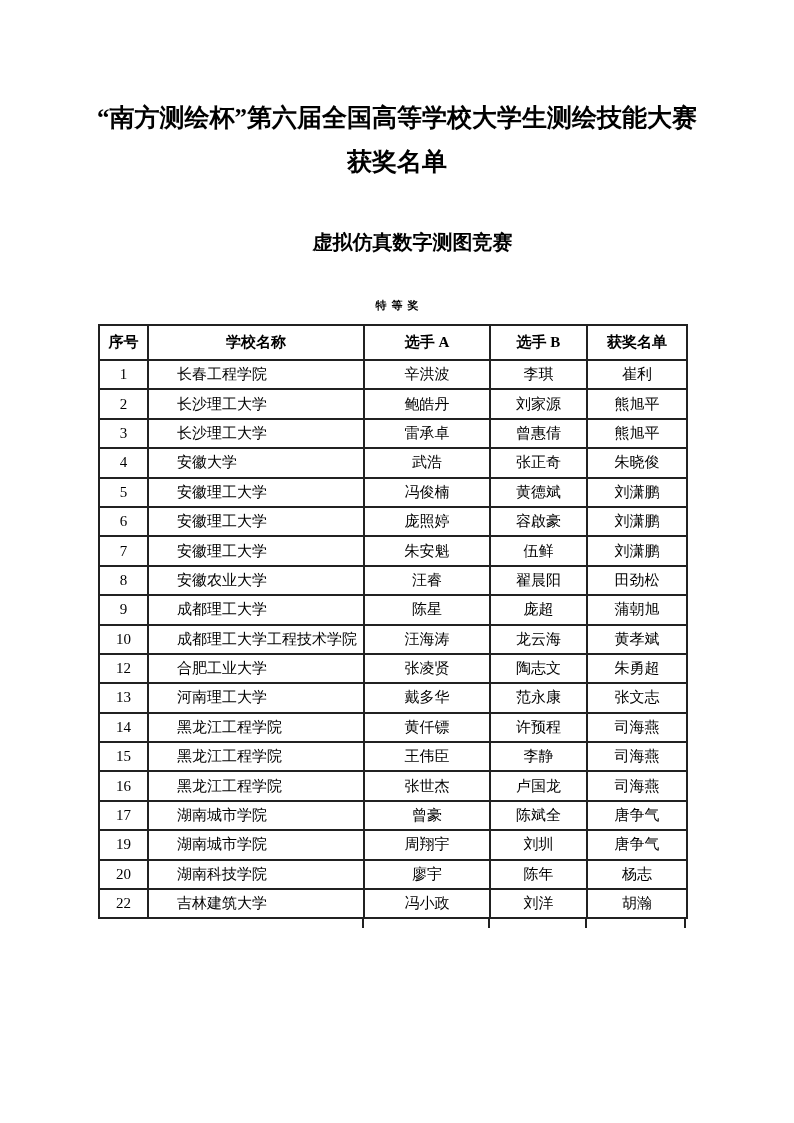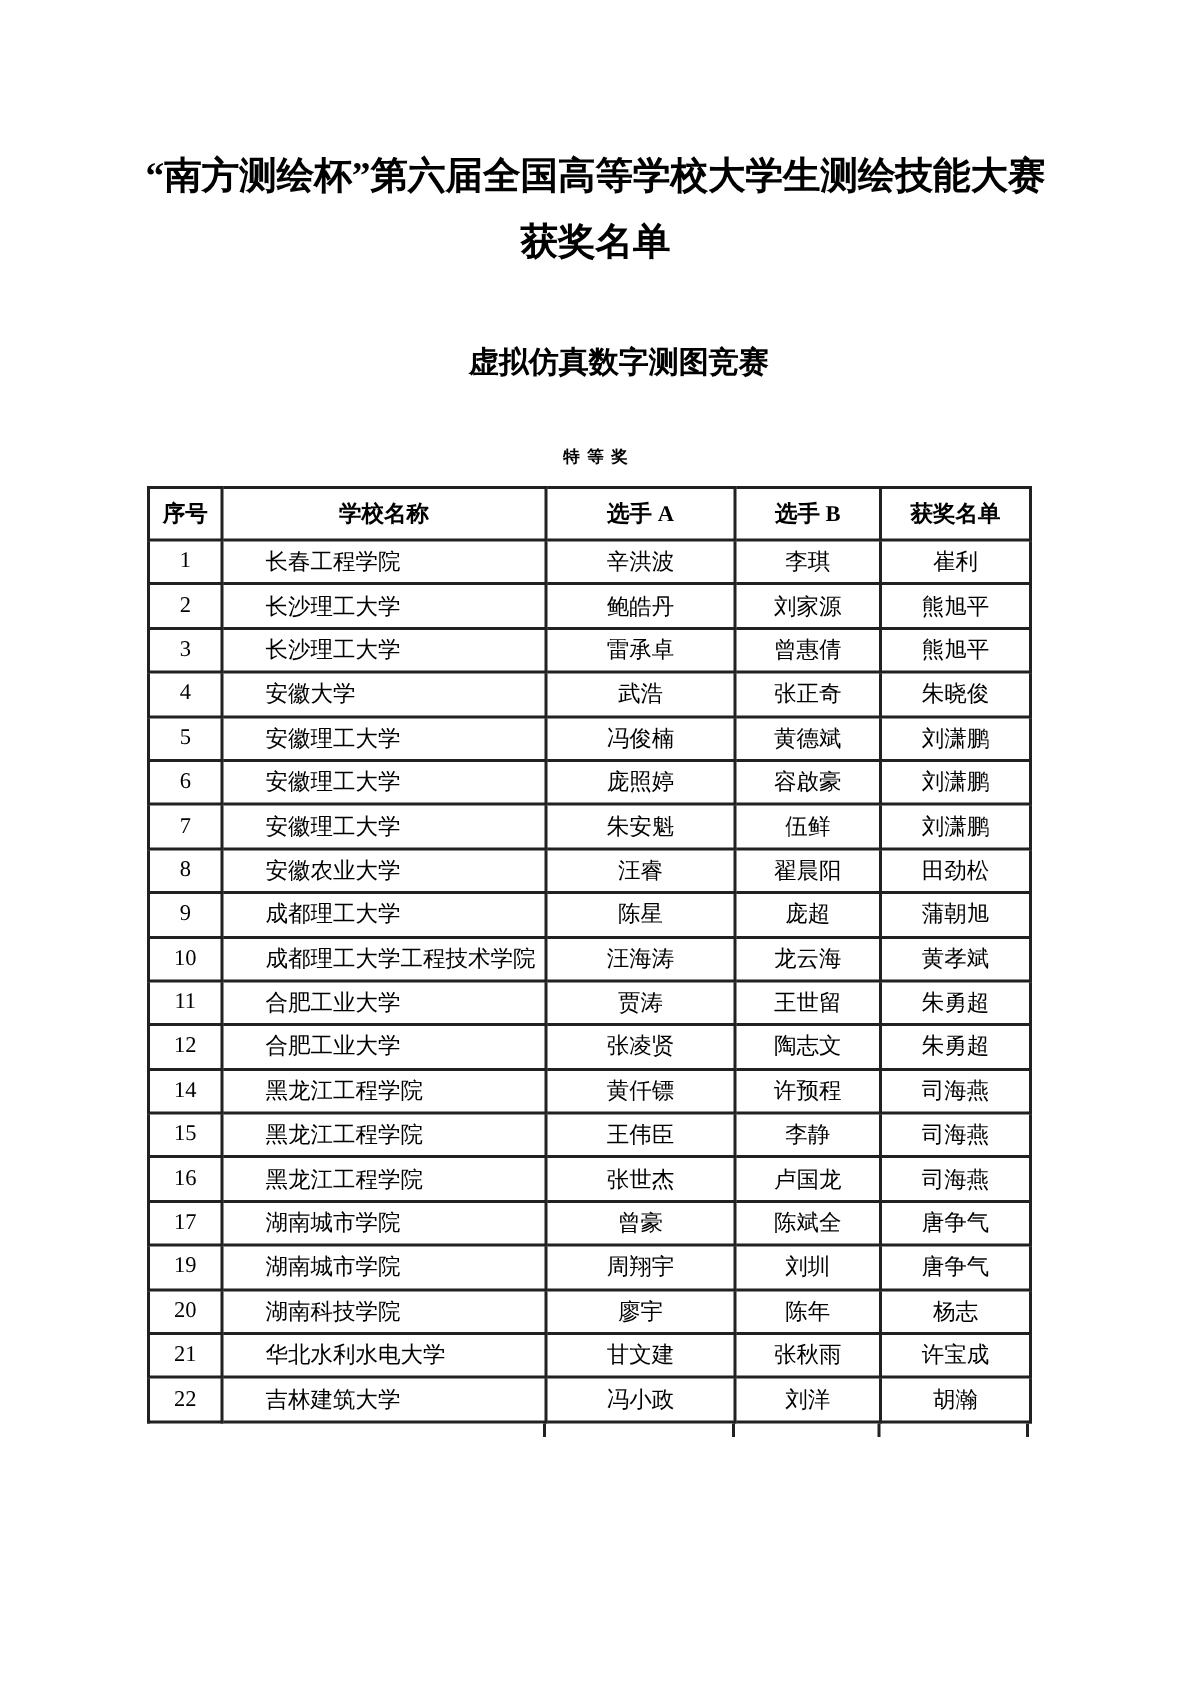--- a/index.html
+++ b/index.html
@@ -179,34 +179,34 @@
             <td>蒲朝旭</td>
           </tr>
           <tr>
             <td>10</td>
             <td class="school">成都理工大学工程技术学院</td>
             <td>汪海涛</td>
             <td>龙云海</td>
             <td>黄孝斌</td>
           </tr>
           <tr>
-            <td>11</td>
-            <td class="school">合肥工业大学</td>
-            <td>贾涛</td>
-            <td>王世留</td>
-            <td>朱勇超</td>
-          </tr>
-          <tr>
             <td>12</td>
             <td class="school">合肥工业大学</td>
             <td>张凌贤</td>
             <td>陶志文</td>
             <td>朱勇超</td>
           </tr>
           <tr>
+            <td>13</td>
+            <td class="school">河南理工大学</td>
+            <td>戴多华</td>
+            <td>范永康</td>
+            <td>张文志</td>
+          </tr>
+          <tr>
             <td>14</td>
             <td class="school">黑龙江工程学院</td>
             <td>黄仟镖</td>
             <td>许预程</td>
             <td>司海燕</td>
           </tr>
           <tr>
             <td>15</td>
             <td class="school">黑龙江工程学院</td>
             <td>王伟臣</td>
@@ -233,27 +233,20 @@
             <td>周翔宇</td>
             <td>刘圳</td>
             <td>唐争气</td>
           </tr>
           <tr>
             <td>20</td>
             <td class="school">湖南科技学院</td>
             <td>廖宇</td>
             <td>陈年</td>
             <td>杨志</td>
-          </tr>
-          <tr>
-            <td>21</td>
-            <td class="school">华北水利水电大学</td>
-            <td>甘文建</td>
-            <td>张秋雨</td>
-            <td>许宝成</td>
           </tr>
           <tr>
             <td>22</td>
             <td class="school">吉林建筑大学</td>
             <td>冯小政</td>
             <td>刘洋</td>
             <td>胡瀚</td>
           </tr>
         </tbody>
     </table>

